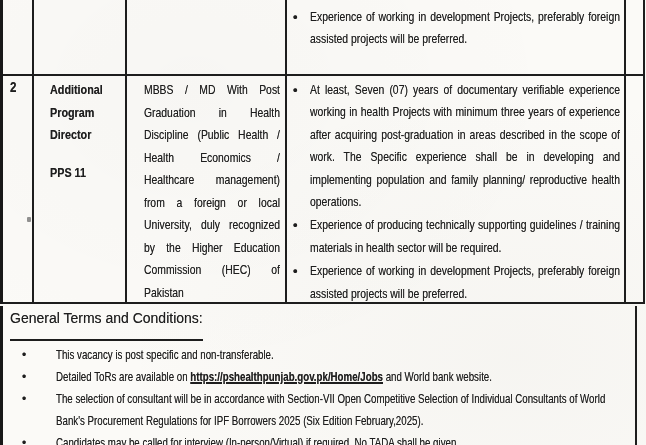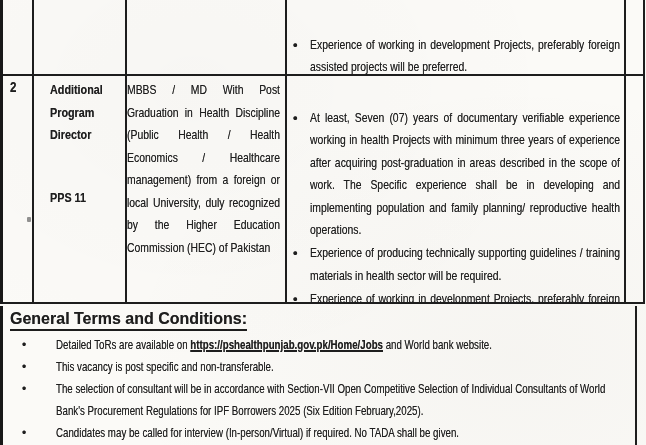--- a/index.html
+++ b/index.html
@@ -19,50 +19,50 @@
   .ink{ text-shadow:0 0 0.6px rgba(10,10,10,0.55); }
 
   
   .jobtable{ position:absolute; left:0; top:0; width:645px; border-left:3px solid #181818; }
   .trow{ display:flex; border-bottom:2px solid #1d1d1d; }
   .row1{ height:76px; }
   .row2{ height:228px; }
   .cell{ border-right:2px solid #1d1d1d; overflow:hidden; }
   .c-sno { width:31px;  padding:3px 0 0 7px; }
   .c-post{ width:93px;  padding:3px 5px 0 16px; }
-  .c-qual{ width:160px; padding:3px 5px 0 0; }
+  .c-qual{ width:160px; padding:3px 5px 0 17px; }
   .c-exp { width:339px; padding:3px 4px 0 6px; }
   .c-end { width:19px; border-right-width:2px; }
 
   
   .tw{ overflow:visible; }
   .t{ width:125%; transform:scaleX(0.8); transform-origin:0 0; font-size:13px; }
   .tb{ font-weight:bold; }
   .sno{ font-size:14.5px; }
   .post-title{ line-height:22.5px; font-size:13.5px; }
-  .pps{ margin-top:40px; }
+  .pps{ margin-top:15px; }
   .qual-text{ line-height:22.5px; text-align:justify; }
 
-  ul.blist{ list-style:none;margin-top:28px; }
+  ul.blist{ list-style:none; }
   ul.blist li{ display:flex; margin-bottom:1px; }
   .bdot{ flex:0 0 17px; line-height:22.4px; font-size:13px; }
   .bdot::before{ content:"\2022"; font-weight:bold; }
   .btext-wrap{ flex:1; min-width:0; }
   .exp-text{ line-height:22.4px; text-align:justify; }
   .row1 .c-exp{ padding-top:6px; }
 
   
   .terms{
     position:absolute; left:0; top:306px; width:637px; height:139px;
     border-left:3px solid #181818; border-right:2px solid #1d1d1d;
     padding:3px 8px 0 7px; overflow:hidden;
   }
   .terms-heading{
-    display:inline-block; font-weight:bold; font-size:16px; line-height:19px;
-    border-bottom:2px solid #1d1d1d; padding-bottom:1px;
+    display:inline-block; font-weight:normal; font-size:14px; line-height:19px;
+    border-bottom:2px solid #1d1d1d; padding-bottom:11px;
   }
   ul.tlist{ list-style:none; margin-top:3px; }
   ul.tlist li{ display:flex; }
   .tdot{ flex:0 0 46px; padding-left:12px; line-height:22px; font-size:12px; }
   .tdot::before{ content:"\2022"; }
   .t2wrap{ flex:1; min-width:0; }
   .t2{ width:139%; transform:scaleX(0.72); transform-origin:0 0; font-size:13.5px; line-height:22px; }
   .jobs-link{ font-weight:bold; text-decoration:underline; text-decoration-thickness:1.5px; }
 
   .artifact{ position:absolute; left:27px; top:217px; width:4px; height:5px; background:#3a3a3a; opacity:.55; border-radius:1px; }
@@ -135,27 +135,27 @@
   </div>
 
   <div class="artifact"></div>
 
   <div class="terms">
     <div class="terms-heading">General Terms and Conditions:</div>
     <ul class="tlist">
       <li>
         <span class="tdot"></span>
         <div class="t2wrap">
-            <div class="t2"><span>Detailed ToRs are available on </span><span class="jobs-link">https://pshealthpunjab.gov.pk/Home/Jobs</span><span> and World bank website.</span></div>
+            <div class="t2">This vacancy is post specific and non-transferable.</div>
           </div>
       </li>
       <li>
         <span class="tdot"></span>
         <div class="t2wrap">
-            <div class="t2">This vacancy is post specific and non-transferable.</div>
+            <div class="t2"><span>Detailed ToRs are available on </span><span class="jobs-link">https://pshealthpunjab.gov.pk/Home/Jobs</span><span> and World bank website.</span></div>
           </div>
       </li>
       <li>
         <span class="tdot"></span>
         <div class="t2wrap">
             <div class="t2">The selection of consultant will be in accordance with Section-VII Open Competitive Selection of Individual Consultants of World Bank's Procurement Regulations for IPF Borrowers 2025 (Six Edition February,2025).</div>
           </div>
       </li>
       <li>
         <span class="tdot"></span>

